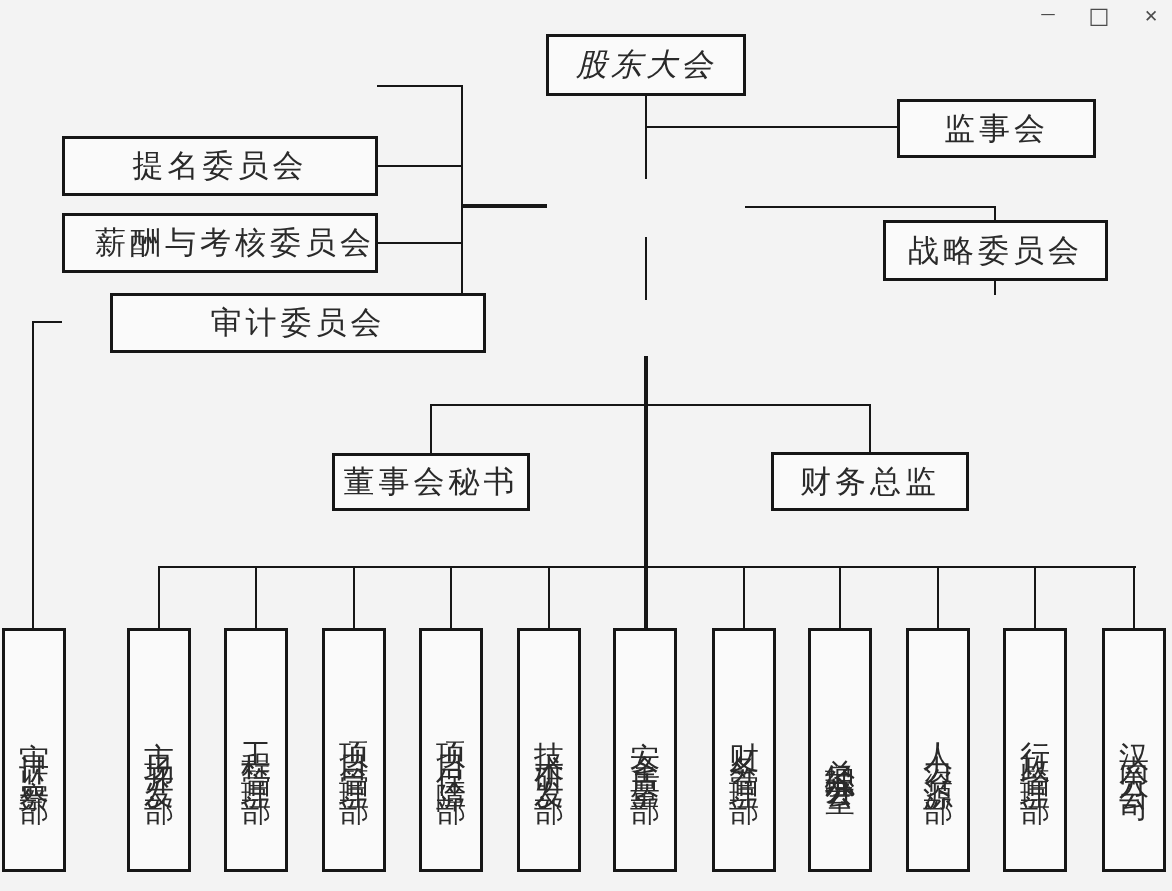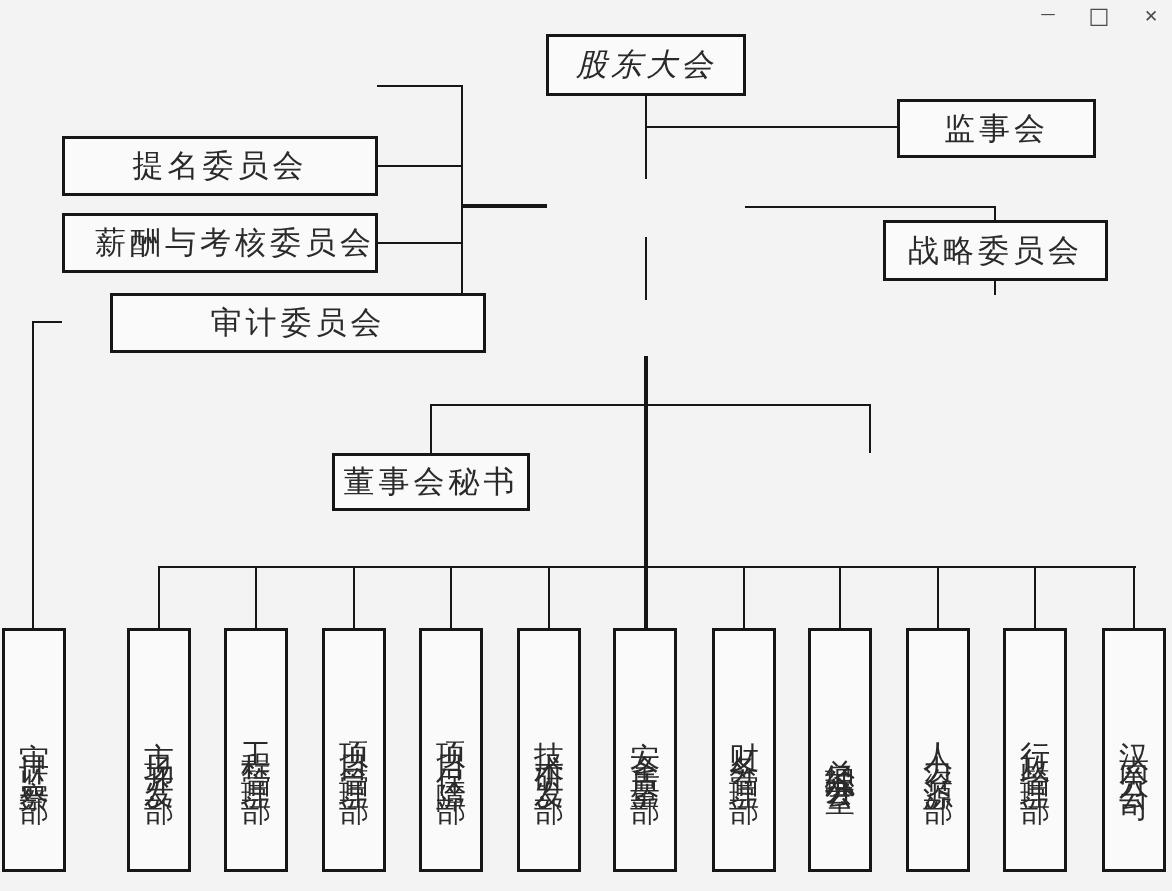--- a/index.html
+++ b/index.html
@@ -124,20 +124,23 @@
   <div class="node" style="left:897px;top:99px;width:199px;height:59px;">
     <span class="label">监事会</span>
   </div>
   <div class="node" style="left:883px;top:220px;width:225px;height:61px;">
     <span class="label">战略委员会</span>
   </div>
 
   <div class="node" style="left:332px;top:453px;width:198px;height:58px;">
     <span class="label">董事会秘书</span>
   </div>
+  <div class="node" style="left:771px;top:452px;width:198px;height:59px;">
+    <span class="label">财务总监</span>
+  </div>
 
   <div id="departments">
       <div class="node dept-box" style="left: 2px;">
         <span class="dept-label">审计监察部</span>
       </div>
       <div class="line v" style="left: 158px; top: 566px; height: 62px;"></div>
       <div class="node dept-box" style="left: 127px;">
         <span class="dept-label">市场开发部</span>
       </div>
       <div class="line v" style="left: 255px; top: 566px; height: 62px;"></div>

